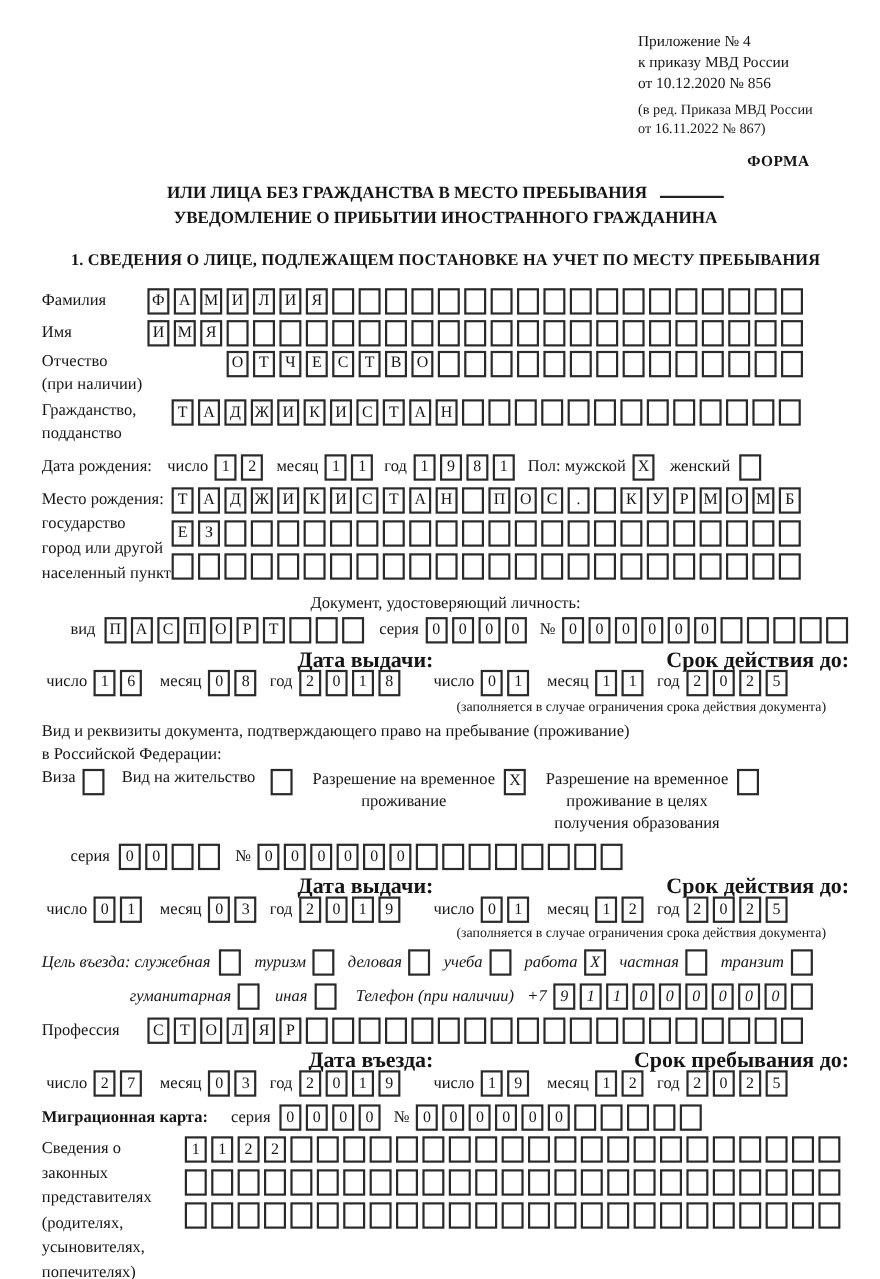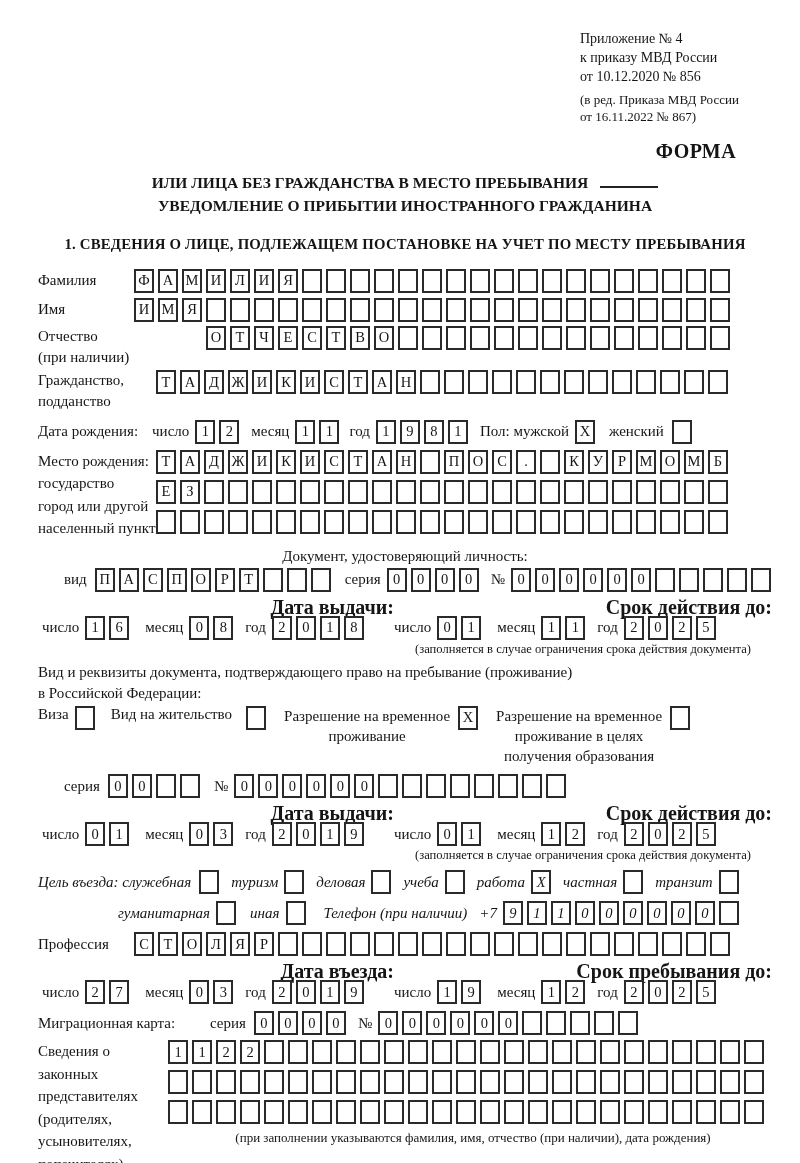--- a/index.html
+++ b/index.html
@@ -3,21 +3,21 @@
 <meta charset="utf-8">
 <style>
   * { margin:0; padding:0; box-sizing:border-box; }
   html,body { width:800px; height:1163px; background:#ffffff; overflow:hidden; }
   body { font-family:"Liberation Serif","DejaVu Serif",serif; color:#151515; }
   .page { padding:30px 28px 0 38px; width:800px; }
 
   
   .appendix { margin-left:auto; width:192px; font-size:14px; line-height:1.34; }
   .appendix .edit-block { margin-top:6px; font-size:13px; line-height:1.3; }
-  .forma { text-align:right; font-weight:bold; font-size:20px; margin:14px 36px 0 0; letter-spacing:.4px; }
+  .forma { text-align:right; font-weight:bold; font-size:14px; margin:14px 36px 0 0; letter-spacing:.4px; }
 
   .title { text-align:center; font-weight:bold; font-size:15.5px; line-height:1.5; margin-top:8px; }
   .blank-underline { display:inline-block; width:58px; height:13px; border-bottom:2px solid #222; margin-left:12px; }
 
   .sec-heading { text-align:center; font-weight:bold; font-size:14.8px; margin-top:18px; letter-spacing:.2px; }
 
   
   .cell { display:inline-flex; justify-content:center; align-items:center;
           width:20px; height:24px; border:2px solid #2a2a2a; margin-right:4px;
           font-size:14.5px; flex:none; background:#fff; }
@@ -641,21 +641,21 @@
             <span class="cell">2</span>
             <span class="cell">0</span>
             <span class="cell">2</span>
             <span class="cell">5</span>
           </span>
       </div>
     </div>
   </div>
 
   <div class="frow" style="margin-top:7px;">
-    <span style="width:172px;">Миграционная карта:</span>
+    <span style="width:172px;font-weight:bold;">Миграционная карта:</span>
     <span class="mr8">серия</span>
     <span class="boxes">
         <span class="cell">0</span>
         <span class="cell">0</span>
         <span class="cell">0</span>
         <span class="cell">0</span>
       </span>
     <span class="ml8 mr6">№</span>
     <span class="boxes">
         <span class="cell">0</span>
@@ -756,17 +756,16 @@
           <span class="cell"></span>
           <span class="cell"></span>
           <span class="cell"></span>
           <span class="cell"></span>
           <span class="cell"></span>
           <span class="cell"></span>
           <span class="cell"></span>
           <span class="cell"></span>
           <span class="cell"></span>
         </span>
-      <span class="gnote" style="display:block; margin-left:10px;">(при заполнении указываются фамилия, имя, отчество (при наличии), дата рождения)</span>
     </span>
   </div>
 
 </div>
 
 </body></html>

